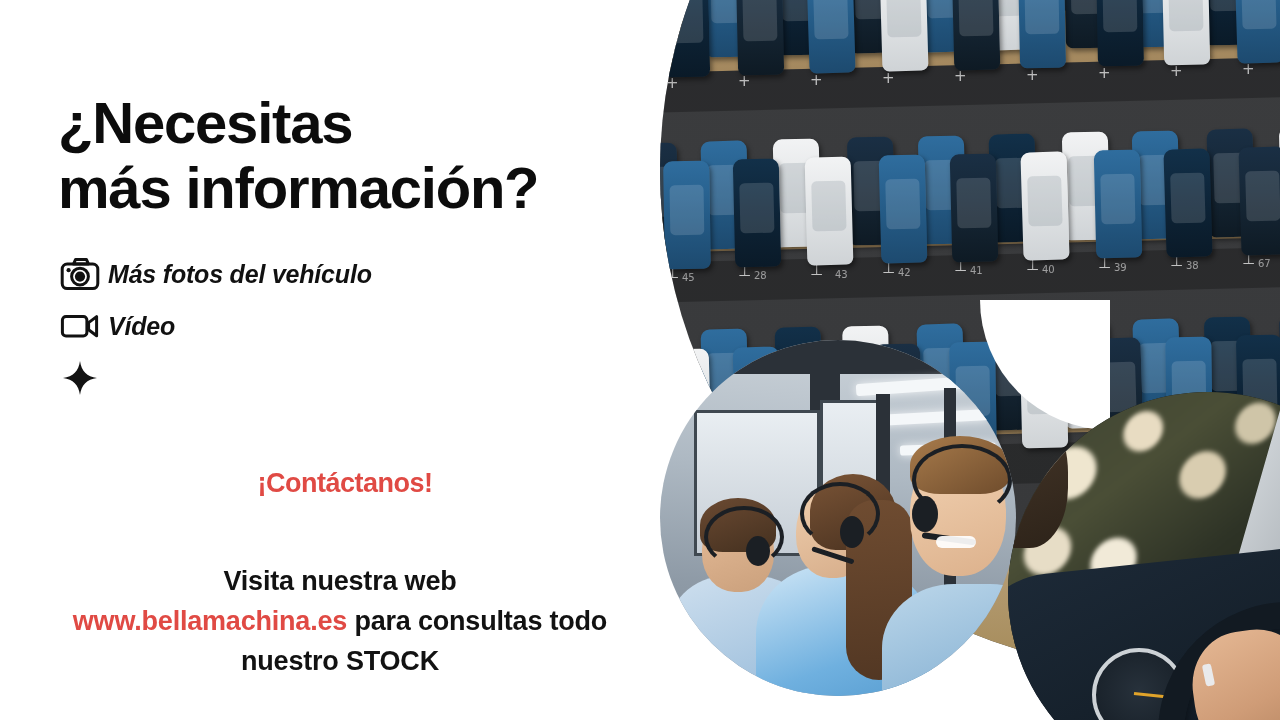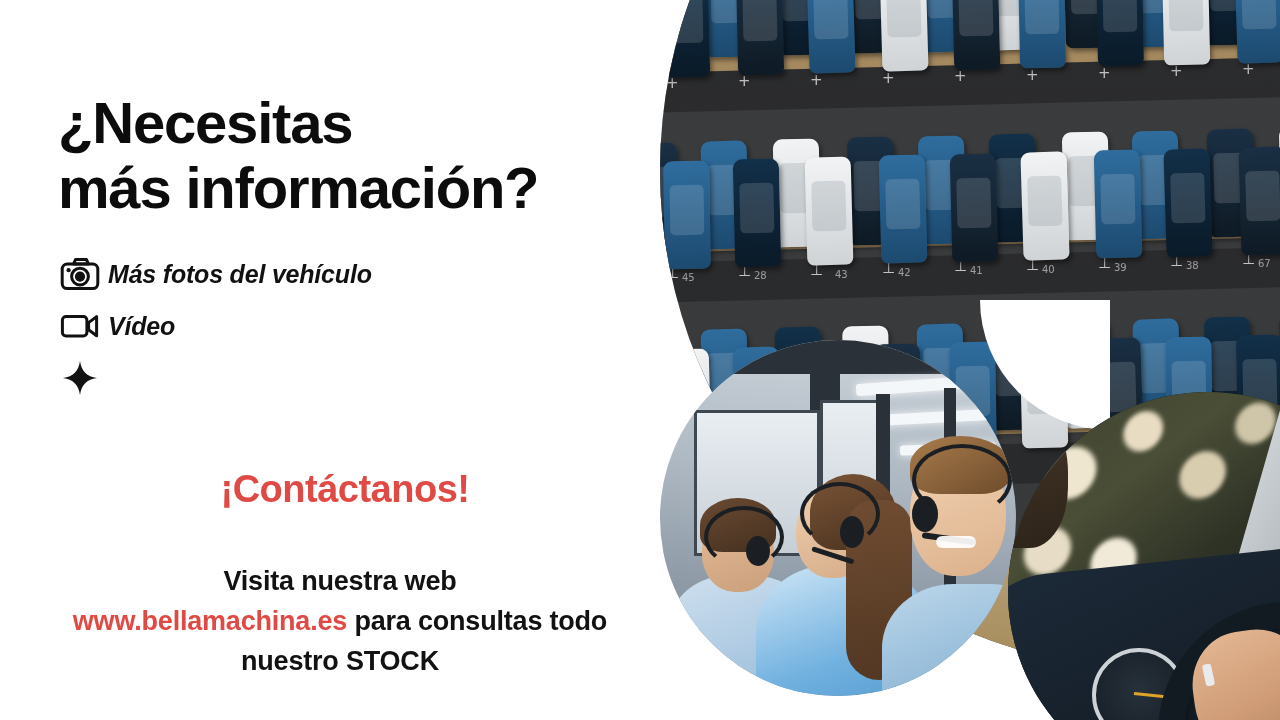--- a/index.html
+++ b/index.html
@@ -70,21 +70,21 @@
     letter-spacing: -0.2px;
     white-space: nowrap;
   }
 
   .cta {
     position: absolute;
     left: 0;
     top: 468px;
     width: 690px;
     text-align: center;
-    font-size: 38px;
+    font-size: 27px;
     font-weight: 700;
     color: #e04a44;
     letter-spacing: -0.5px;
   }
 
   .web-block {
     position: absolute;
     left: 0;
     top: 562px;
     width: 680px;

